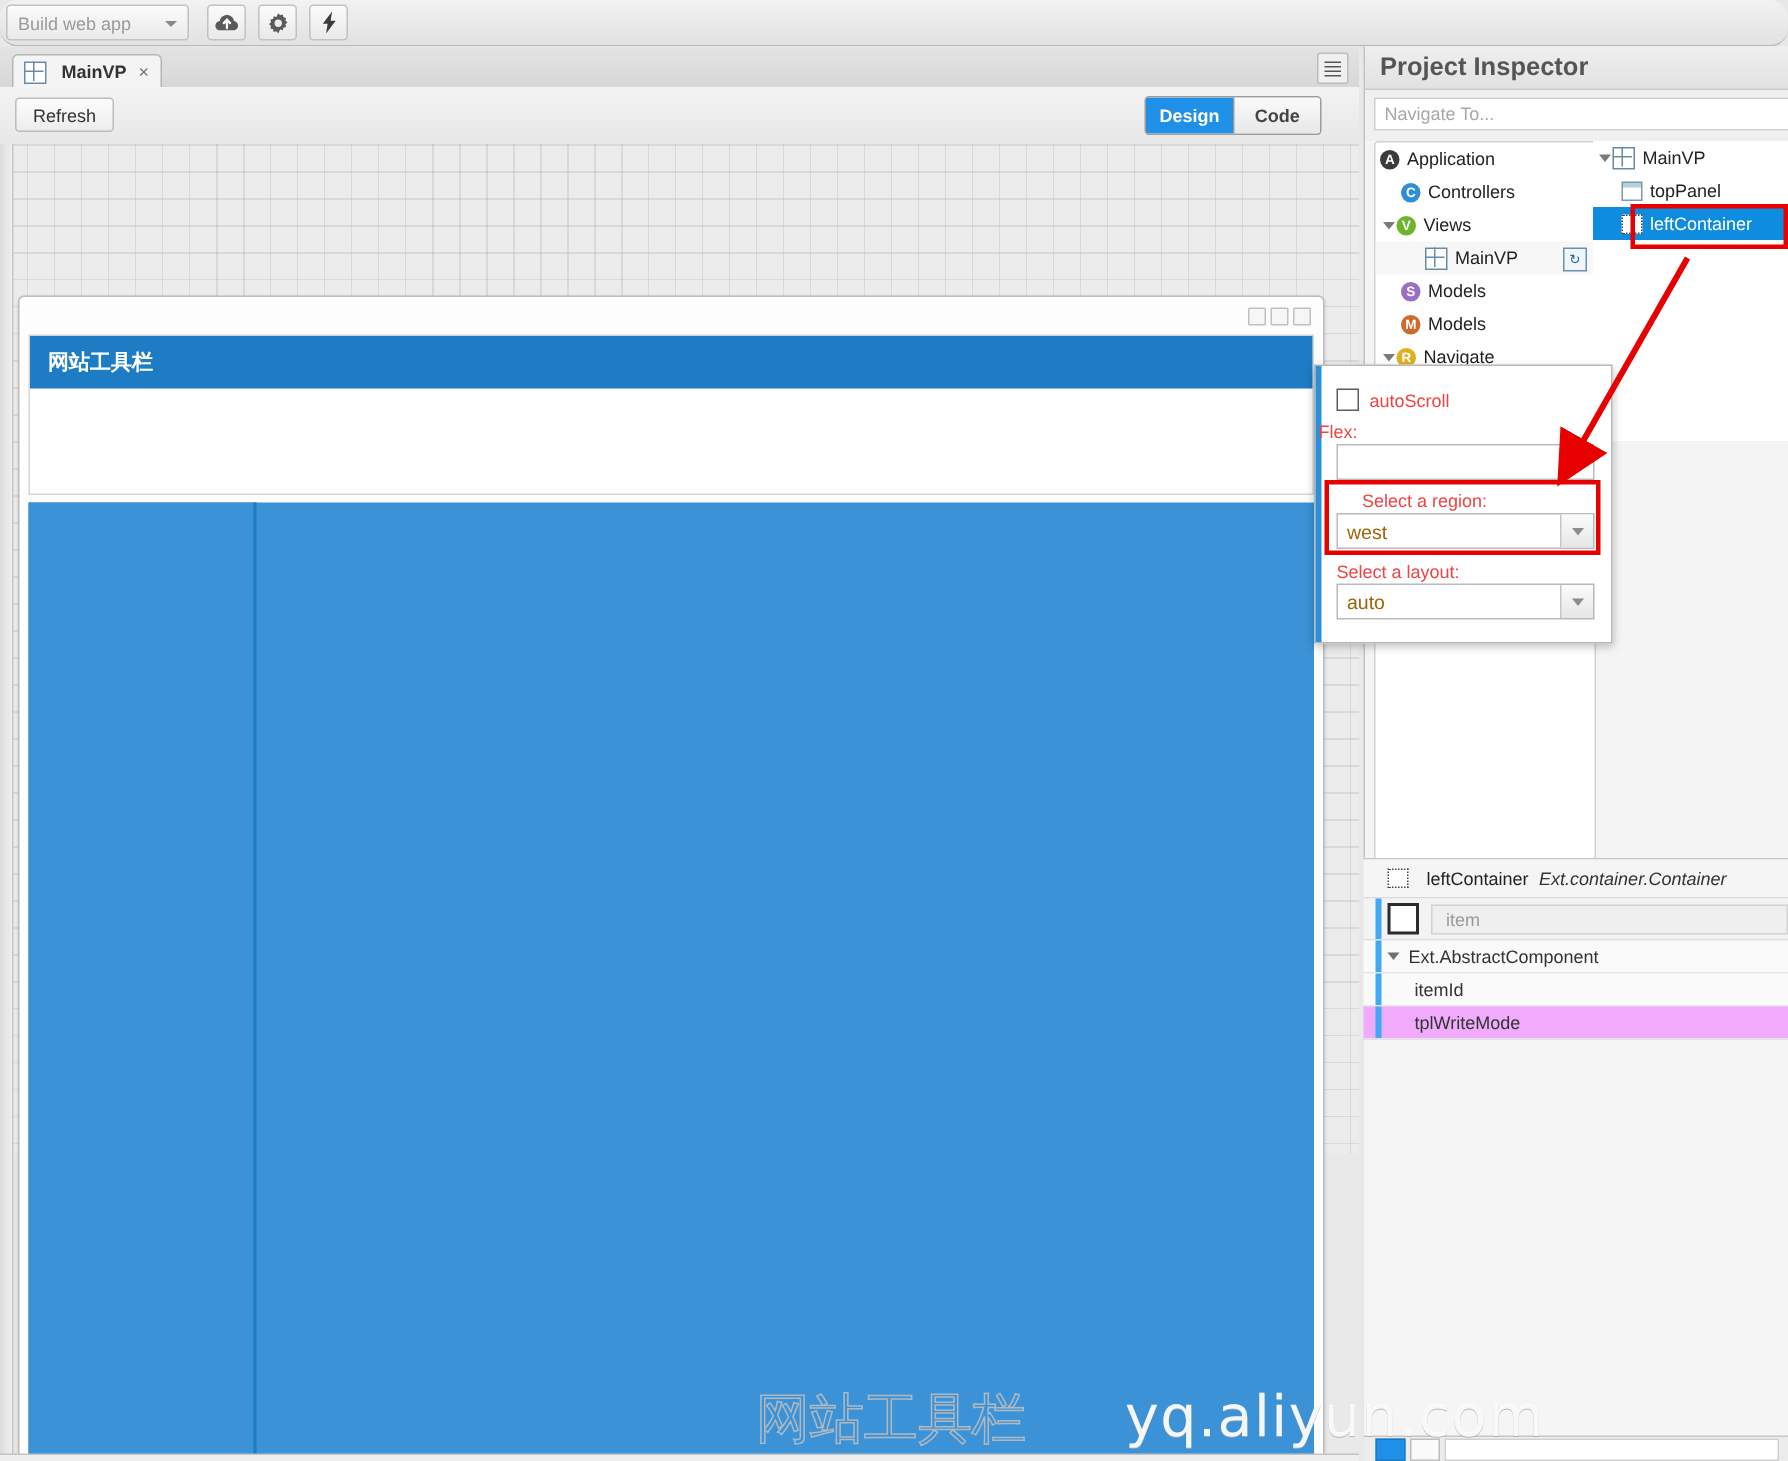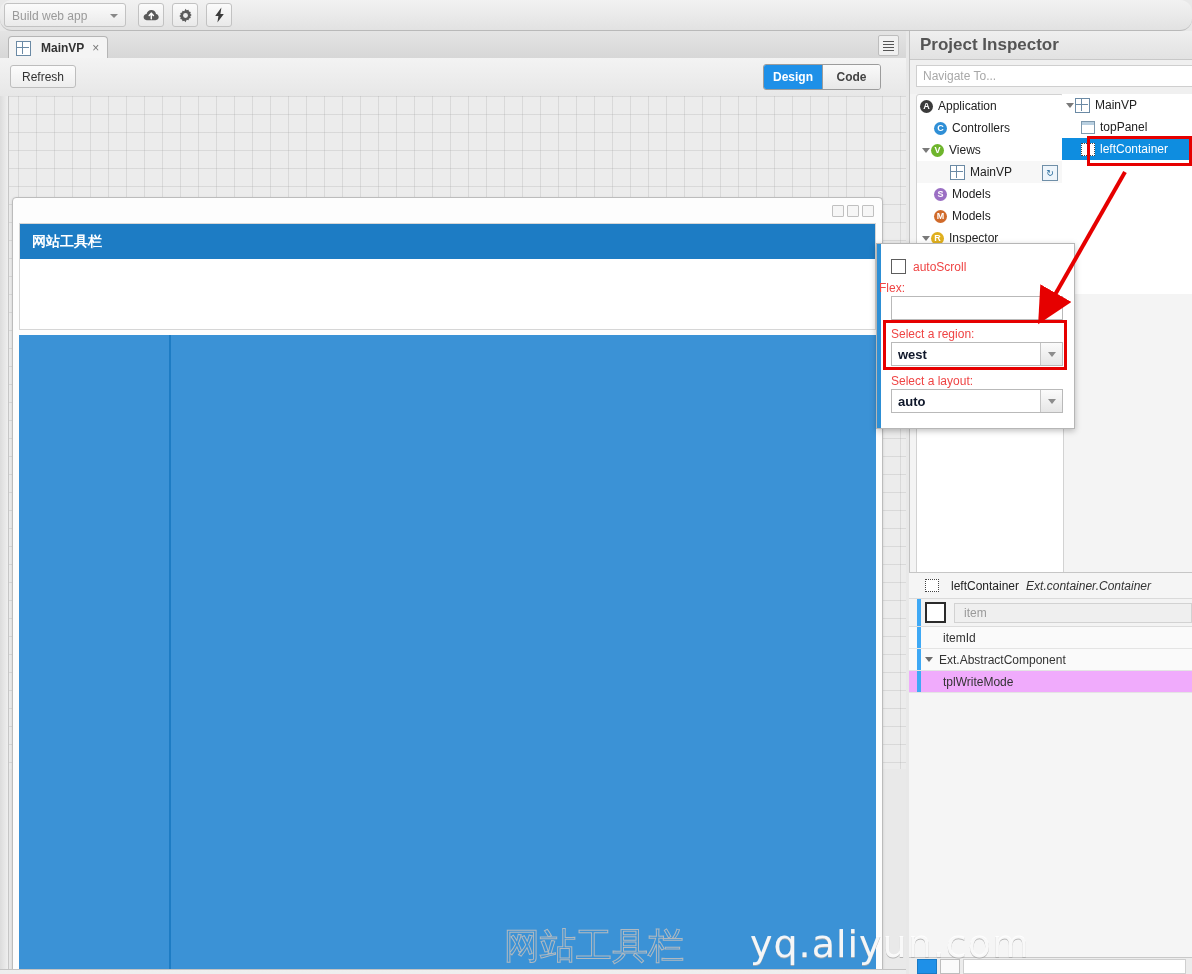--- a/index.html
+++ b/index.html
@@ -230,21 +230,21 @@
     box-sizing:border-box;
   }
   .popup .lstrip{position:absolute;left:0;top:0;width:4px;height:184px;background:#2d8fd5;}
   .cbrow{position:absolute;left:14px;top:15px;display:flex;align-items:center;gap:7px;font-size:12px;color:#222;}
   .cbox{width:13px;height:13px;border:1px solid #5d5d5d;background:#fff;display:block;}
   .lbl{font-size:12px;color:#ef4444;}
   .pfield{
     background:#fff;border:1px solid #b9b9b9;box-sizing:border-box;height:24px;
     display:flex;align-items:center;
   }
-  .pfield .v{padding-left:6px;font-size:13px;color:#0f172a;flex:1;font-weight:bold;}
+  .pfield .v{padding-left:6px;font-size:13px;color:#a16207;flex:1;}
   .pfield .dd{
     width:21px;height:22px;background:linear-gradient(to bottom,#fbfbfb,#e6e6e6);
     border-left:1px solid #c5c5c5;display:flex;align-items:center;justify-content:center;
   }
   .pfield .dd b{
     width:0;height:0;border-left:4px solid transparent;border-right:4px solid transparent;
     border-top:5px solid #8c8c8c;display:block;
   }
 
   
@@ -439,21 +439,21 @@
       </div>
       <div class="node" style="padding-left:17px">
         <span class="badge" style="background:#d06a2a">M</span>
         <span>Models</span>
       </div>
       <div class="node" style="padding-left:3px">
         <span class="arrow">
             <b></b>
           </span>
         <span class="badge" style="background:#e0b01f">R</span>
-        <span>Inspector</span>
+        <span>Navigate</span>
       </div>
     </div>
 
     <div class="tree-right">
       <div class="node" style="padding-left:2px">
         <span class="arrow">
             <b></b>
           </span>
         <span class="gridicon"></span>
         <span>MainVP</span>
@@ -480,21 +480,21 @@
   <div class="cbrow">
     <span class="cbox"></span>
     <span class="lbl">autoScroll</span>
   </div>
 
   <div style="position:absolute;left:2px;top:37px;" class="lbl">Flex:</div>
   <div class="pfield" style="position:absolute;left:14px;top:52px;width:172px;">
     <span class="v"></span>
   </div>
 
-  <div style="position:absolute;left:14px;top:83px;text-align:center;" class="lbl">Select a region:</div>
+  <div style="position:absolute;left:31px;top:83px;text-align:center;" class="lbl">Select a region:</div>
   <div class="pfield" style="position:absolute;left:14px;top:98px;width:172px;">
     <span class="v">west</span>
     <span class="dd">
         <b></b>
       </span>
   </div>
 
   <div style="position:absolute;left:14px;top:130px;" class="lbl">Select a layout:</div>
   <div class="pfield" style="position:absolute;left:14px;top:145px;width:172px;">
     <span class="v">auto</span>
@@ -517,26 +517,26 @@
     <span class="accent"></span>
     <span class="bigsq"></span>
     <span class="itembox">
         <span>item</span>
       </span>
   </div>
 
 
   <div class="cfg-row">
     <span class="accent"></span>
-    <span class="indent">itemId</span>
+    <span class="arrow"></span>
+    <span>Ext.AbstractComponent</span>
   </div>
   <div class="cfg-row">
     <span class="accent"></span>
-    <span class="arrow"></span>
-    <span>Ext.AbstractComponent</span>
+    <span class="indent">itemId</span>
   </div>
   <div class="cfg-row alt">
     <span class="accent"></span>
     <span class="indent">tplWriteMode</span>
   </div>
 
   <div class="cfg-footer">
     <span class="b1"></span>
     <span class="b2"></span>
     <span class="f"></span>

